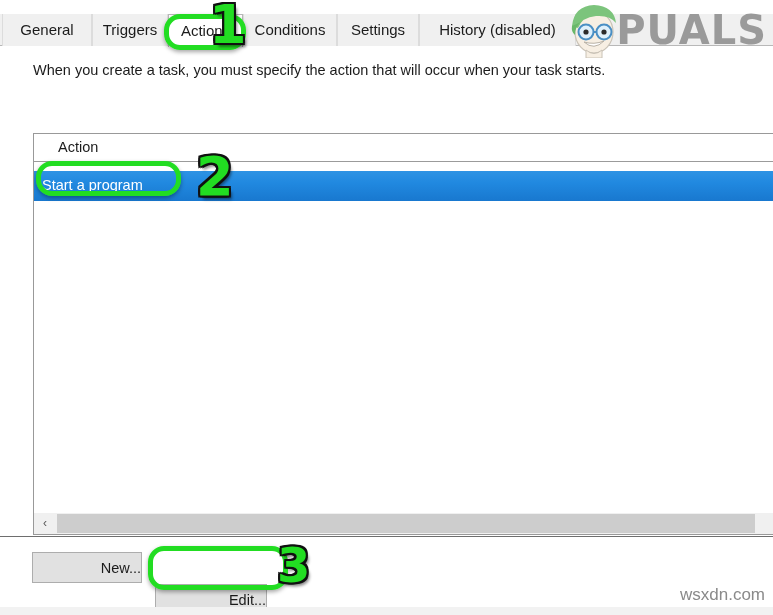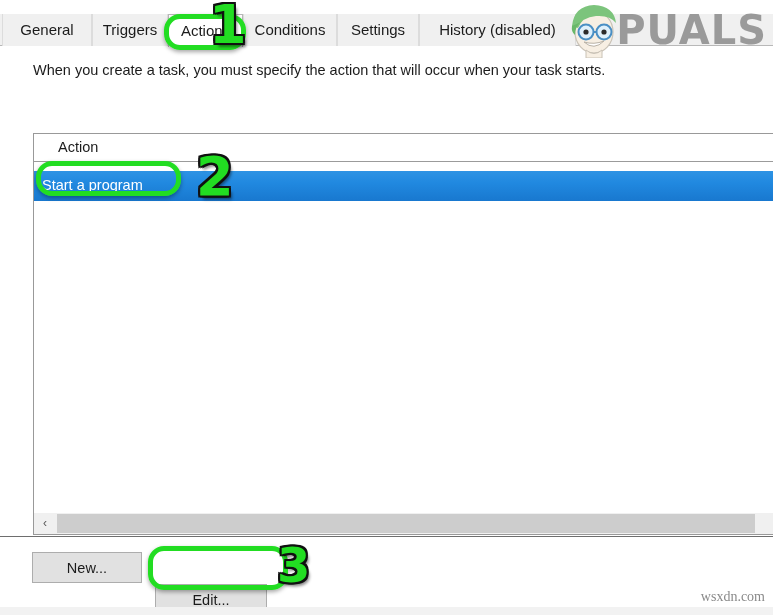--- a/index.html
+++ b/index.html
@@ -171,21 +171,21 @@
   
   .btn {
     position: absolute;
     height: 31px;
     line-height: 30px;
     background: #e1e1e1;
     border: 1px solid #adadad;
     box-sizing: border-box;
     font-size: 14.5px;
     color: #1b1b1b;
-    text-align: center;
+    text-align: right;
     cursor: default;
     white-space: nowrap;
   }
 
   
   .ann-box {
     position: absolute;
     border: 5px solid #22dd22;
     border-radius: 16px;
     box-sizing: border-box;
@@ -224,22 +224,22 @@
     font-size: 40px;
     letter-spacing: 1px;
     color: #9a9a9a;
     line-height: 1;
     margin-left: -10px;
   }
   #wsxdn {
     position: absolute;
     right: 8px;
     bottom: 10px;
-    font-family: Liberation Serif, serif;
-    font-size: 14px;
+    font-family: Liberation Sans, sans-serif;
+    font-size: 17px;
     color: #8a8a8a;
     z-index: 30;
     pointer-events: none;
   }
   #bottom-strip {
     position: absolute;
     left: 0;
     bottom: 0;
     width: 773px;
     height: 8px;

